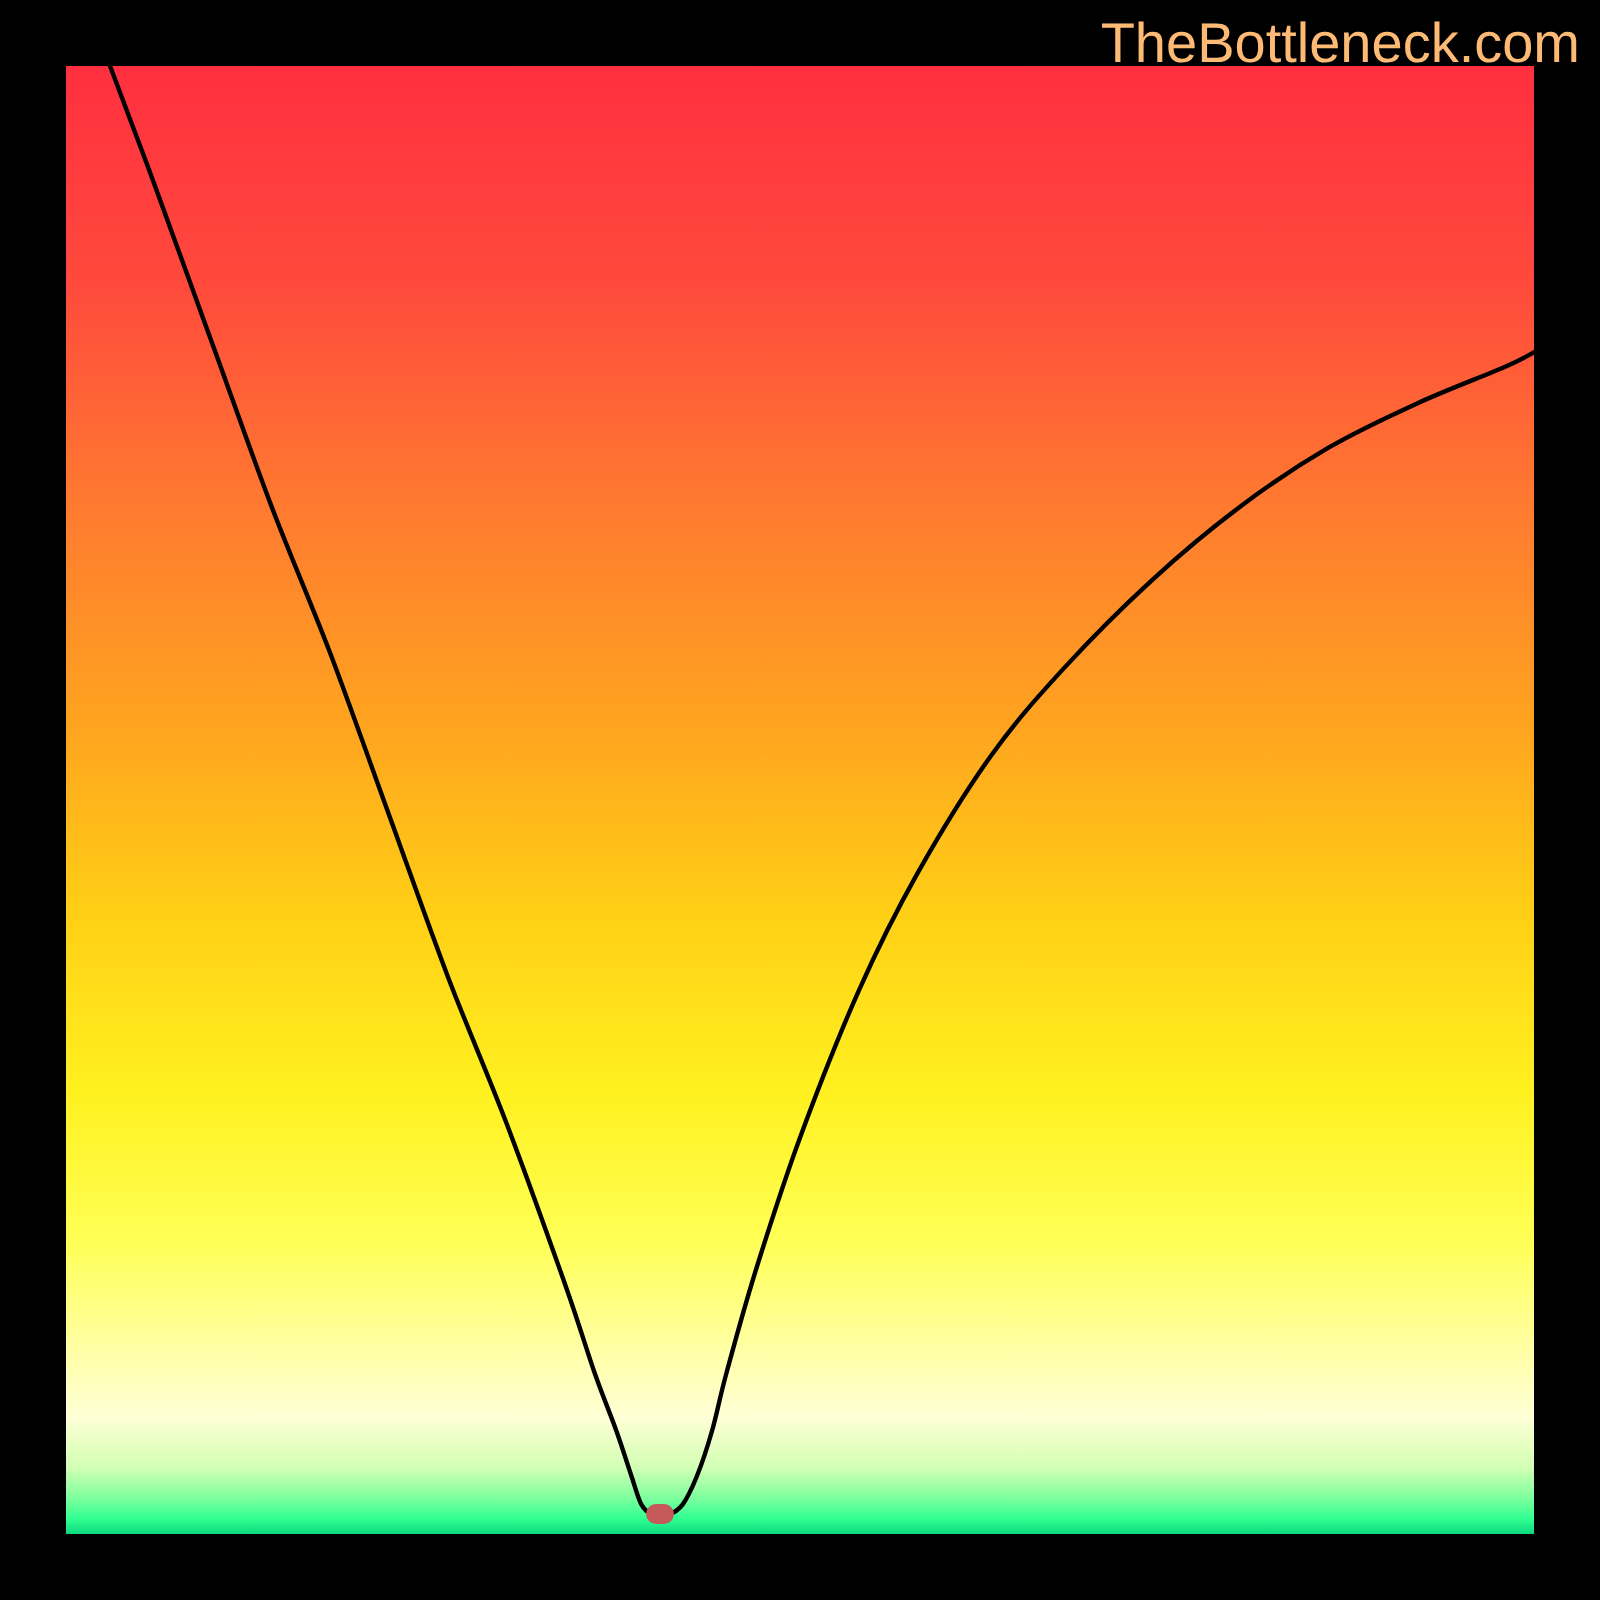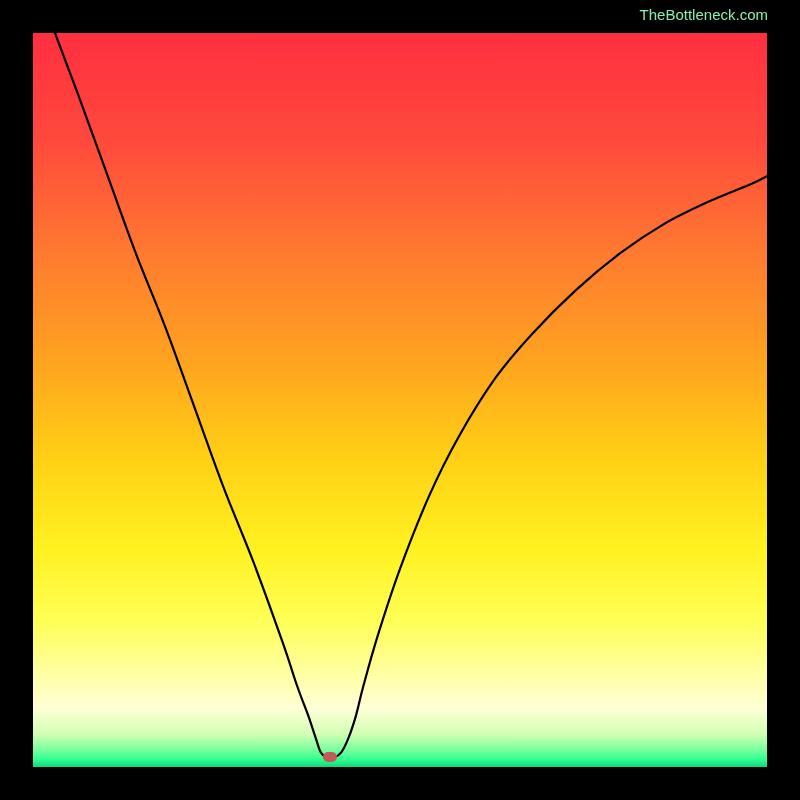--- a/index.html
+++ b/index.html
@@ -44,24 +44,24 @@
   .curve-path {
     fill: none;
     stroke: #000000;
     stroke-width: 2.2;
     stroke-linecap: round;
     stroke-linejoin: round;
   }
   .watermark {
     position: absolute;
     top: 6px;
-    right: 32px;
-    font-size: 15px;
+    right: 10px;
+    font-size: 28px;
     font-weight: 500;
-    color: #86efac;
+    color: #fdba74;
     letter-spacing: 0px;
   }
   .marker {
     position: absolute;
     border-radius: 5px;
     width: 14px;
     height: 10px;
     background: #c65a5a;
     transform: translate(-50%, -50%);
   }

